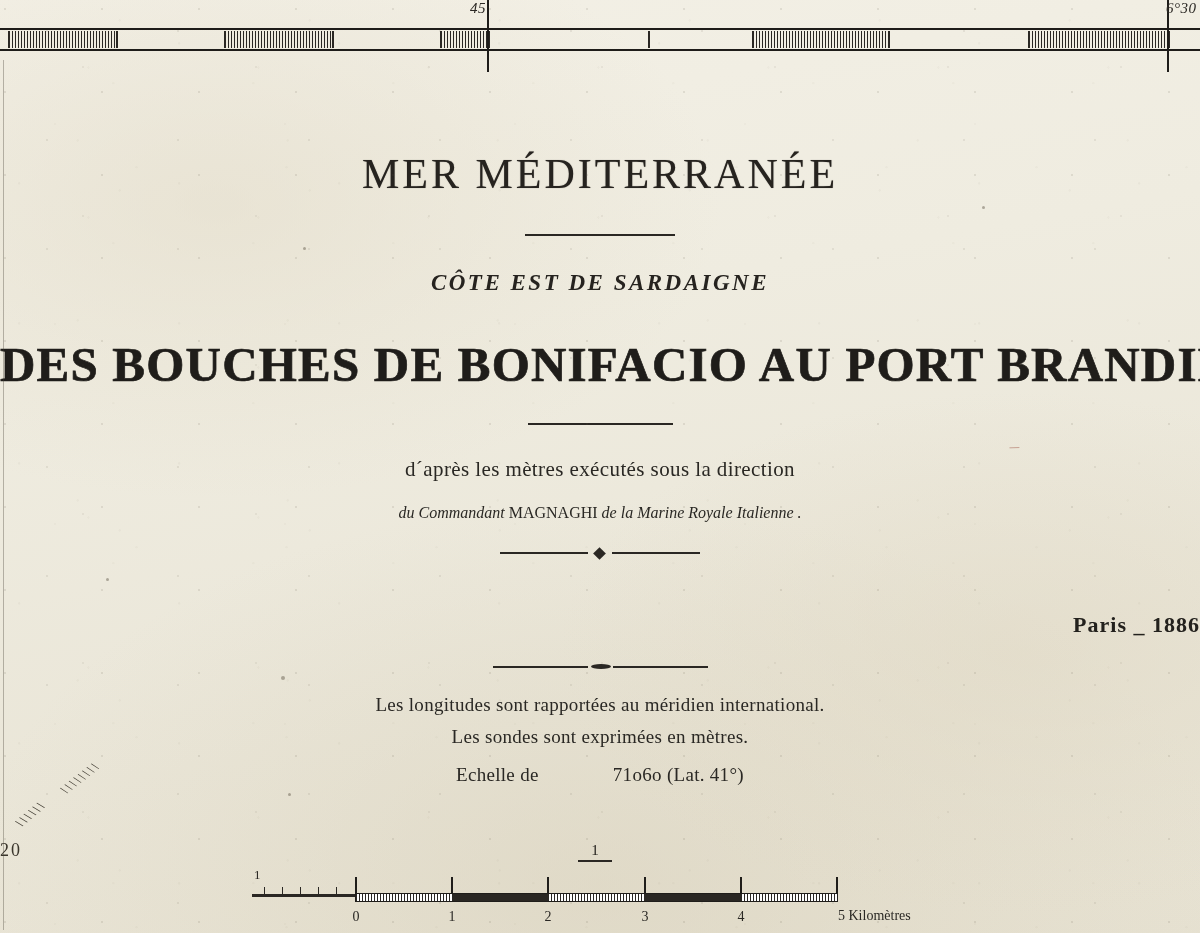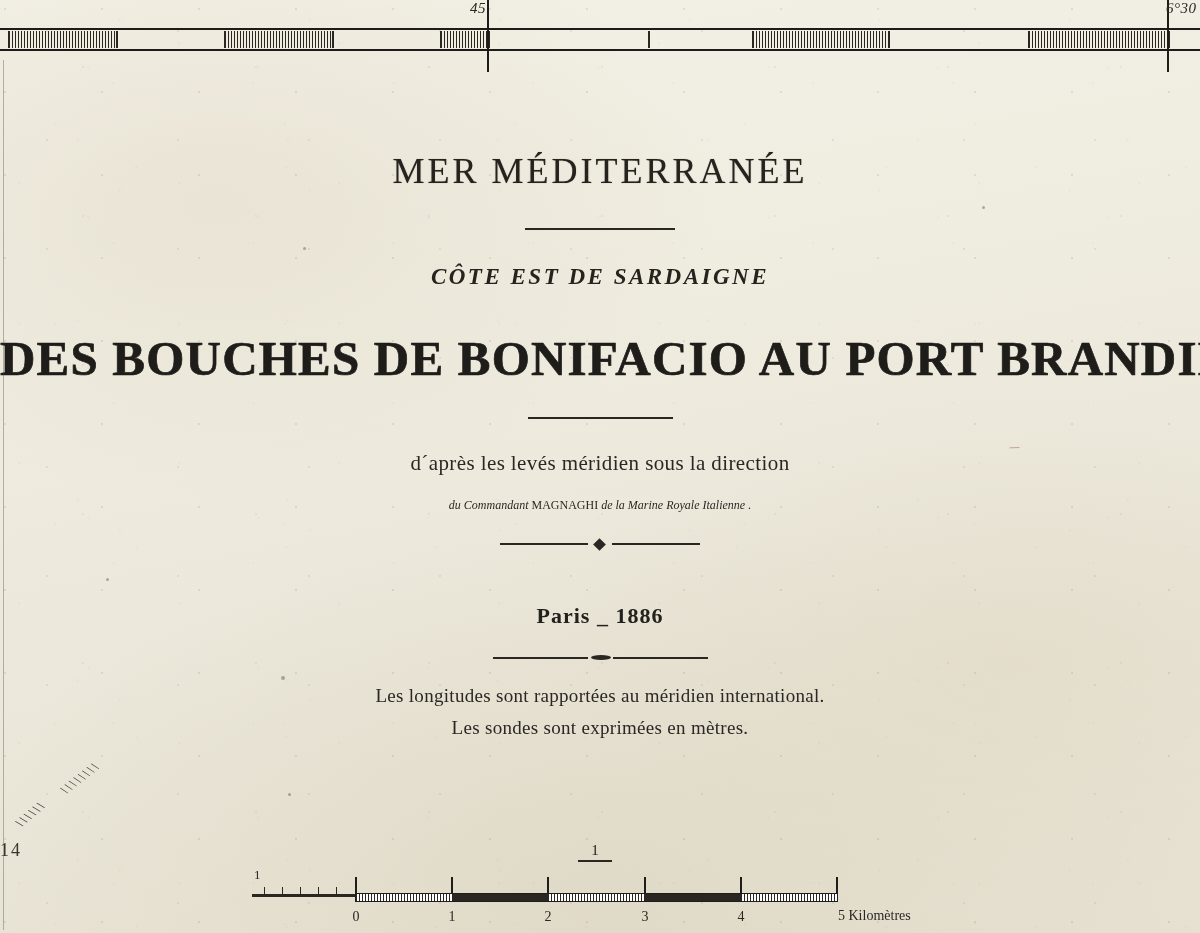--- a/index.html
+++ b/index.html
@@ -87,21 +87,21 @@
     letter-spacing: .5px;
   }
 
   
   #titleblock {
     position: absolute;
     left: 0; top: 150px; width: 1200px;
     text-align: center;
   }
   .t-sea {
-    font-size: 36px;
+    font-size: 42px;
     letter-spacing: 3px;
     font-weight: 400;
     color: #26231f;
     font-family: "Liberation Serif", serif;
     text-shadow: 0 0 1px rgba(40,36,30,.45);
   }
   .sep {
     margin: 0 auto;
     background: #2a2723;
   }
@@ -122,35 +122,36 @@
     white-space: nowrap;
     font-family: "Liberation Serif", serif;
     -webkit-text-stroke: 0.7px #1f1d1a;
   }
   .t-sub1 {
     font-size: 21px;
     letter-spacing: .4px;
     color: #2a2824;
   }
   .t-sub2 {
-    font-size: 12px;
+    font-size: 16px;
     color: #2a2824;
   }
   .t-sub2 .ital { font-style: italic; }
   .t-service {
     font-size: 23px;
     font-weight: 700;
     letter-spacing: 2.2px;
     color: #23211d;
   }
   .t-place {
     font-size: 22px;
     font-weight: 700;
     letter-spacing: 1px;
     color: #23211d;
+    text-align: right;
   }
   .t-note {
     font-size: 19px;
     letter-spacing: .3px;
     color: #2a2824;
   }
 
   
   .sep-diamond {
     position: relative;
@@ -299,21 +300,21 @@
     <div class="sep sep-short"></div>
 
     <div class="t-coast">CÔTE EST DE SARDAIGNE</div>
 
     <div style="height:40px"></div>
 
     <div class="t-main">DES BOUCHES DE BONIFACIO AU PORT BRANDINCHI</div>
 
     <div class="sep sep-short2"></div>
 
-    <div class="t-sub1">d´après les levés méridien  sous la direction</div>
+    <div class="t-sub1">d´après les mètres exécutés  sous la direction</div>
 
     <div style="height:22px"></div>
 
     <div class="t-sub2">
       <span class="ital">du </span><span class="ital">Commandant</span><span> MAGNAGHI </span><span class="ital">de la Marine Royale Italienne .</span>
     </div>
 
     <div class="sep-diamond">
       <div class="ln l"></div>
       <div class="dot"></div>
@@ -332,20 +333,26 @@
     </div>
 
     <div class="t-note">Les longitudes sont rapportées au méridien international.</div>
 
     <div style="height:10px"></div>
 
     <div class="t-note">Les  sondes sont exprimées en mètres.</div>
 
     <div style="height:16px"></div>
 
+    <div class="t-note">
+      <span>Echelle de</span>
+      <span style="display:inline-block; width:64px;"></span>
+      <span>71o6o</span>
+      <span>(Lat. 41°)</span>
+    </div>
   </div>
 
   <div style="position:absolute; left:560px; top:843px; width:70px; text-align:center;">
     <div style="font-size:15px; line-height:1;">1</div>
     <div style="width:34px; height:1.5px; background:#2a2723; margin:2px auto 0 auto;"></div>
   </div>
 
   <div id="scaleblock">
     <div id="scalebar-wrap">
 
@@ -376,21 +383,21 @@
       <div class="km-label" style="left:202px;">1</div>
       <div class="km-label" style="left:298px;">2</div>
       <div class="km-label" style="left:395px;">3</div>
       <div class="km-label" style="left:491px;">4</div>
       <div class="km-unit" style="left:588px;">5 Kilomètres</div>
     </div>
   </div>
 
   <div class="coast-dash" style="left:58px; top:770px; transform:rotate(-38deg);">\\\\\\\\</div>
   <div class="coast-dash" style="left:14px; top:806px; transform:rotate(-40deg);">\\\\\\</div>
-  <div class="coast-dash" style="left:0px; top:840px; font-size:18px;">14</div>
+  <div class="coast-dash" style="left:0px; top:840px; font-size:18px;">20</div>
 
   <div class="hairline-v" style="left:3px;  top:60px;  height:870px;"></div>
 
   <div class="faint" style="left:303px; top:247px; width:3px; height:3px;"></div>
   <div class="faint" style="left:106px; top:578px; width:3px; height:3px;"></div>
   <div class="faint" style="left:281px; top:676px; width:4px; height:4px;"></div>
   <div class="faint" style="left:982px; top:206px; width:3px; height:3px;"></div>
   <div class="faint" style="left:288px; top:793px; width:3px; height:3px;"></div>
   <div class="red-mark" style="left:1012px; top:440px; transform:rotate(70deg);">/</div>
 

